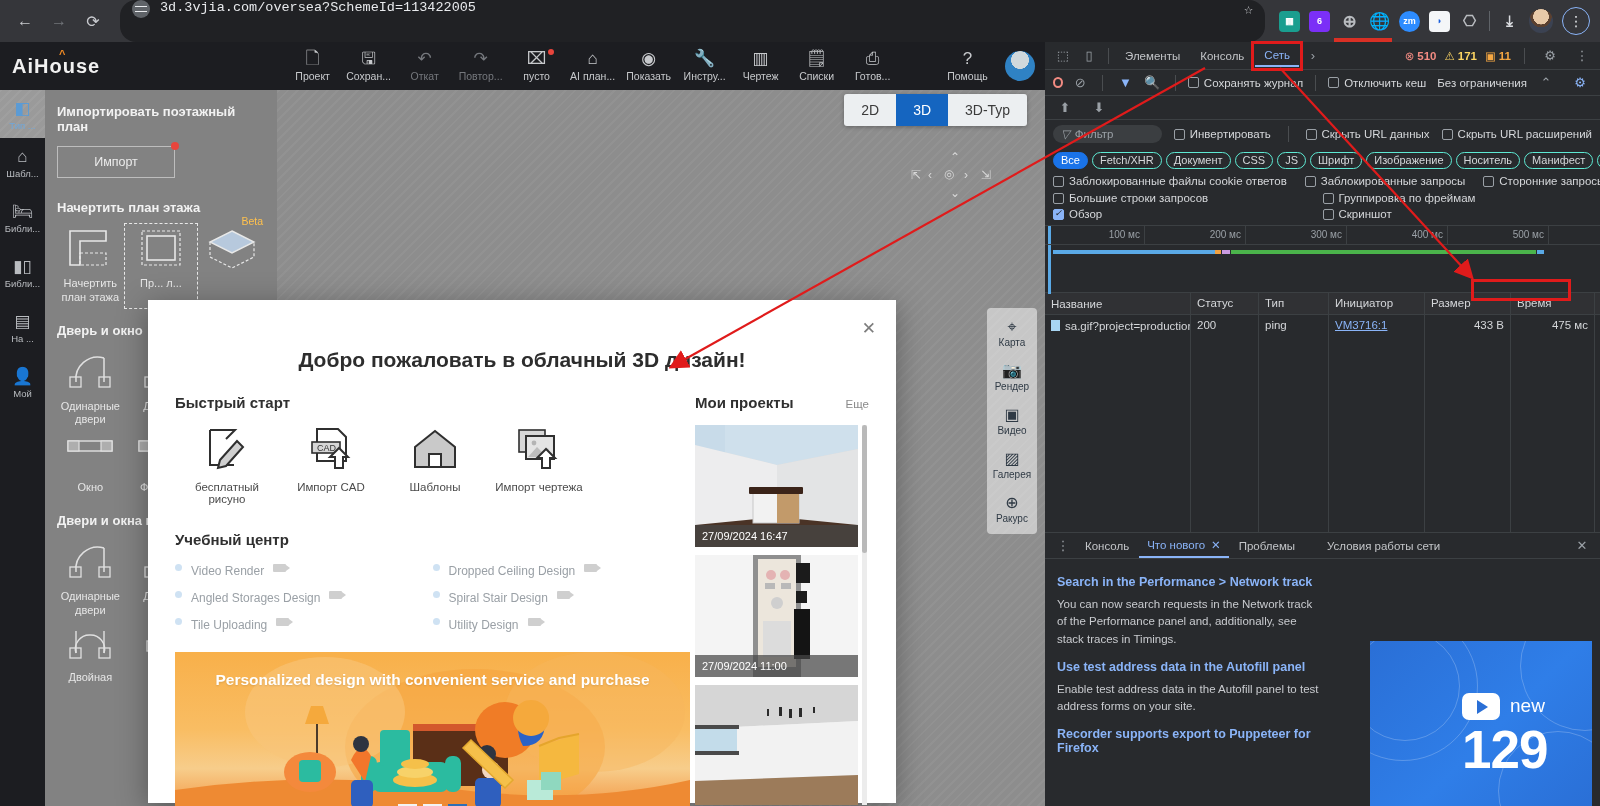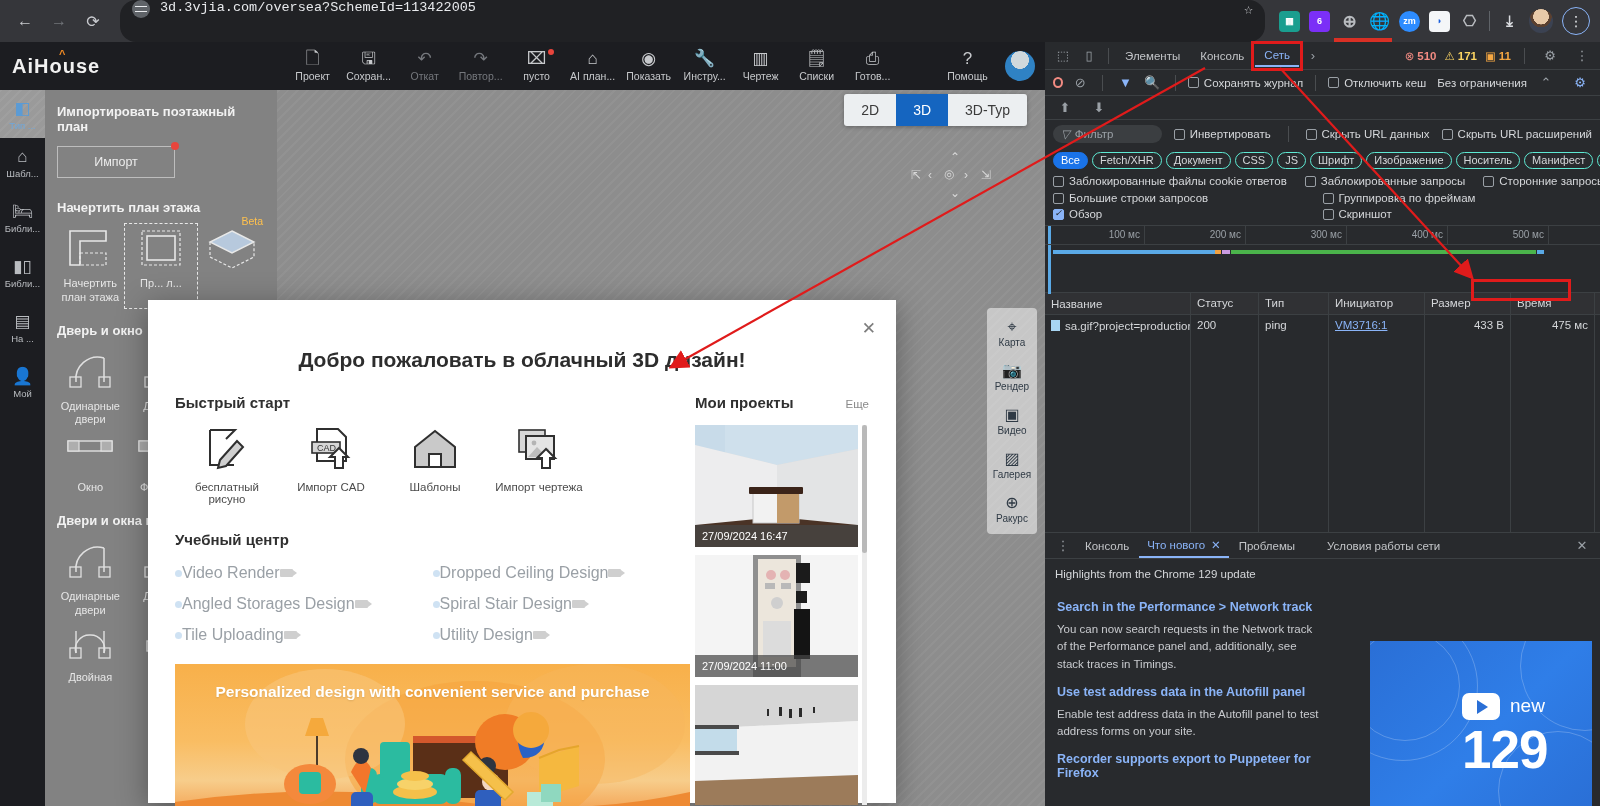--- a/index.html
+++ b/index.html
@@ -186,21 +186,21 @@
     padding-top: 48px;
   }
   .modal-body { display: flex; padding: 22px 27px 0 27px; }
   .modal-left { width: 520px; }
   .modal-right { width: 180px; margin-left: 5px; }
   .sec-title { font-size: 15px; font-weight: bold; color: #303030; margin-bottom: 16px; }
   .qs-row { display: flex; gap: 0; margin-bottom: 26px; }
   .qs-item { width: 104px; display: flex; flex-direction: column; align-items: center; gap: 10px; }
   .qs-item .ql { font-size: 11.5px; color: #4a4a4a; text-align: center; }
   .lc-grid { display: grid; grid-template-columns: 1fr 1fr; row-gap: 13px; }
-  .lc-item { display: flex; align-items: center; font-size: 16px; color: #9aa0a6; }
+  .lc-item { display: flex; gap: 9px; font-size: 12px; color: #9aa0a6; }
   .lc-bullet { width: 7px; height: 7px; border-radius: 50%; background: #cfe2f3; flex: none; }
   .cam {
     width: 13px; height: 8px; background: #cfcfcf; border-radius: 1px;
     position: relative; flex: none;
   }
   .cam::after {
     content: ""; position: absolute; right: -4px; top: 1px;
     border-left: 4px solid #cfcfcf; border-top: 3px solid transparent;
     border-bottom: 3px solid transparent;
   }
@@ -1006,21 +1006,20 @@
         <span class="dt-icon-btn">⋮</span>
         <span class="drawer-tab">Консоль</span>
         <span class="drawer-tab active">
           <span>Что нового</span>
           <span>✕</span>
         </span>
         <span class="drawer-tab">Проблемы</span>
         <span class="drawer-tab" style="margin-left:14px">Условия работы сети</span>
         <span class="dt-icon-btn" style="margin-left:auto">✕</span>
       </div>
-      <div class="wn-sub">Highlights from the Chrome 129 update</div>
       <div class="wn-body">
         <div class="wn-h">Search in the Performance &gt; Network track</div>
         <div class="wn-p" style="width:268px">You can now search requests in the Network track of the Performance panel and, additionally, see stack traces in Timings.</div>
         <div class="wn-h">Use test address data in the Autofill panel</div>
         <div class="wn-p" style="width:268px">Enable test address data in the Autofill panel to test address forms on your site.</div>
         <div class="wn-h" style="width:268px">Recorder supports export to Puppeteer for Firefox</div>
       </div>
       <div class="yt-card">
         <span class="ring" style="left:-42px;top:-30px;width:150px;height:150px"></span>
         <span class="ring" style="left:-20px;top:-10px;width:110px;height:110px"></span>

